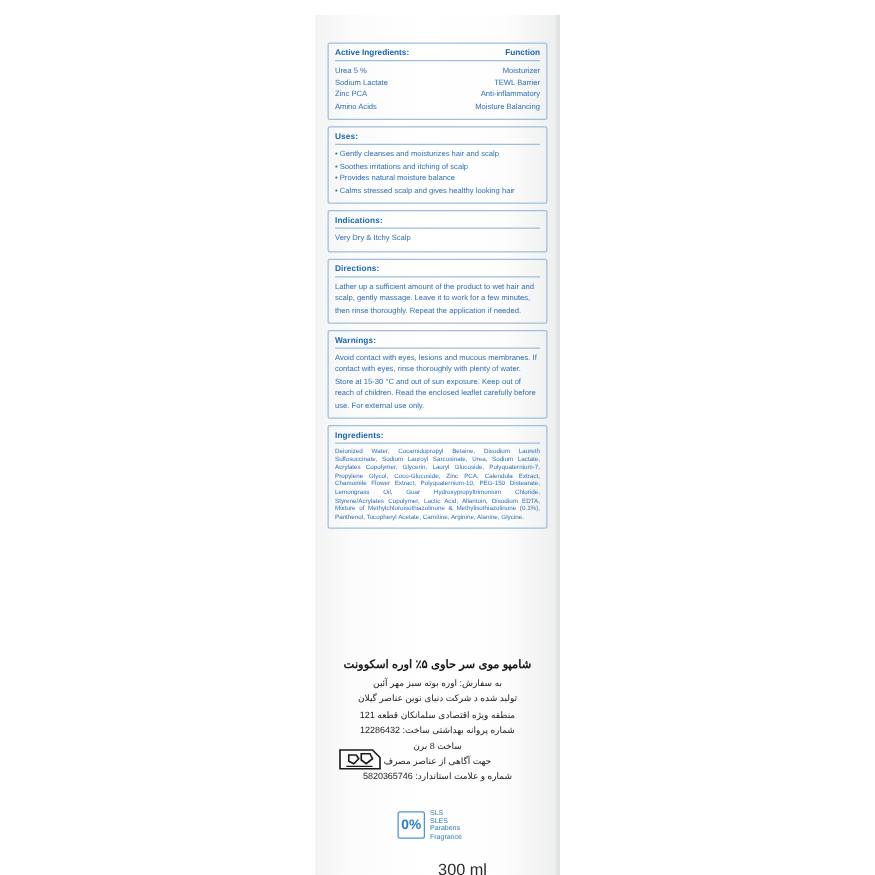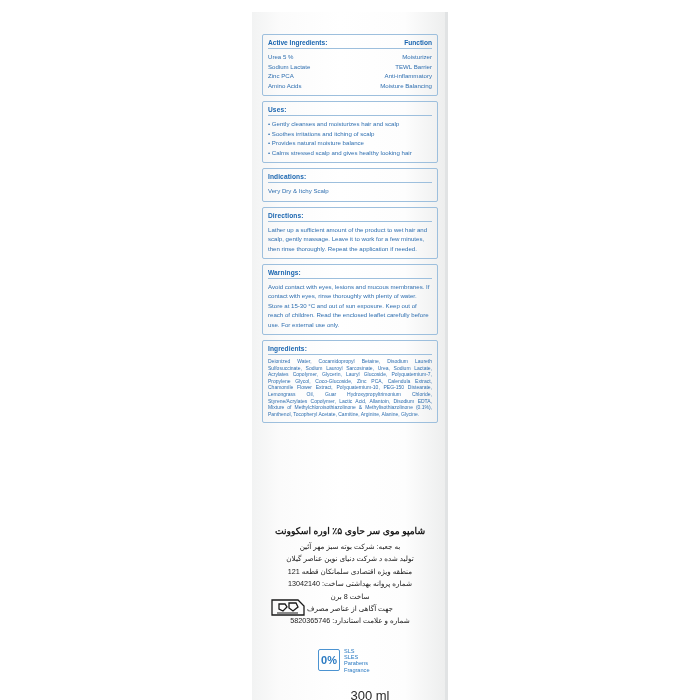--- a/index.html
+++ b/index.html
@@ -241,24 +241,24 @@
     <div class="box">
       <div class="box-title">Ingredients:</div>
       <div class="rule"></div>
       <div class="ingredients-text">Deionized Water, Cocamidopropyl Betaine, Disodium Laureth Sulfosuccinate, Sodium Lauroyl Sarcosinate, Urea, Sodium Lactate, Acrylates Copolymer, Glycerin, Lauryl Glucoside, Polyquaternium-7, Propylene Glycol, Coco-Glucoside, Zinc PCA, Calendula Extract, Chamomile Flower Extract, Polyquaternium-10, PEG-150 Distearate, Lemongrass Oil, Guar Hydroxypropyltrimonium Chloride, Styrene/Acrylates Copolymer, Lactic Acid, Allantoin, Disodium EDTA, Mixture of Methylchloroisothiazolinone &amp; Methylisothiazolinone (0.1%), Panthenol, Tocopheryl Acetate, Carnitine, Arginine, Alanine, Glycine.</div>
     </div>
 
   </div>
 
   <div class="farsi">
     <div class="farsi-title">شامپو موی سر حاوی ۵٪ اوره اسکوونت</div>
-    <div class="farsi-line">به جعبه: شرکت بوته سبز مهر آئین</div>
+    <div class="farsi-line">به سفارش: اوره بوته سبز مهر آئین</div>
     <div class="farsi-line">تولید شده د شرکت دنیای نوین عناصر گیلان</div>
     <div class="farsi-line">منطقه ویژه اقتصادی سلمانکان قطعه 121</div>
-    <div class="farsi-line">شماره پروانه بهداشتی ساخت: 13042140</div>
+    <div class="farsi-line">شماره پروانه بهداشتی ساخت: 12286432</div>
     <div class="farsi-line">ساخت 8 برن</div>
     <div class="farsi-line">جهت آگاهی از عناصر مصرف</div>
     <div class="farsi-line">شماره و علامت استاندارد: 5820365746</div>
   </div>
 
   <div class="recycle-wrap">
     <svg width="40" height="26" viewBox="0 0 40 26" fill="none" stroke="#1a1a1a" stroke-width="1.3">
       <path d="M4 20 L4 5 L30 5 L36 11 L36 20 Z" fill="none"></path>
       <path d="M11 9 L17 9 L19 12 L15 16 L11 14 Z" fill="none"></path>
       <path d="M21 8 L28 8 L30 12 L25 16 L21 13 Z" fill="none"></path>

